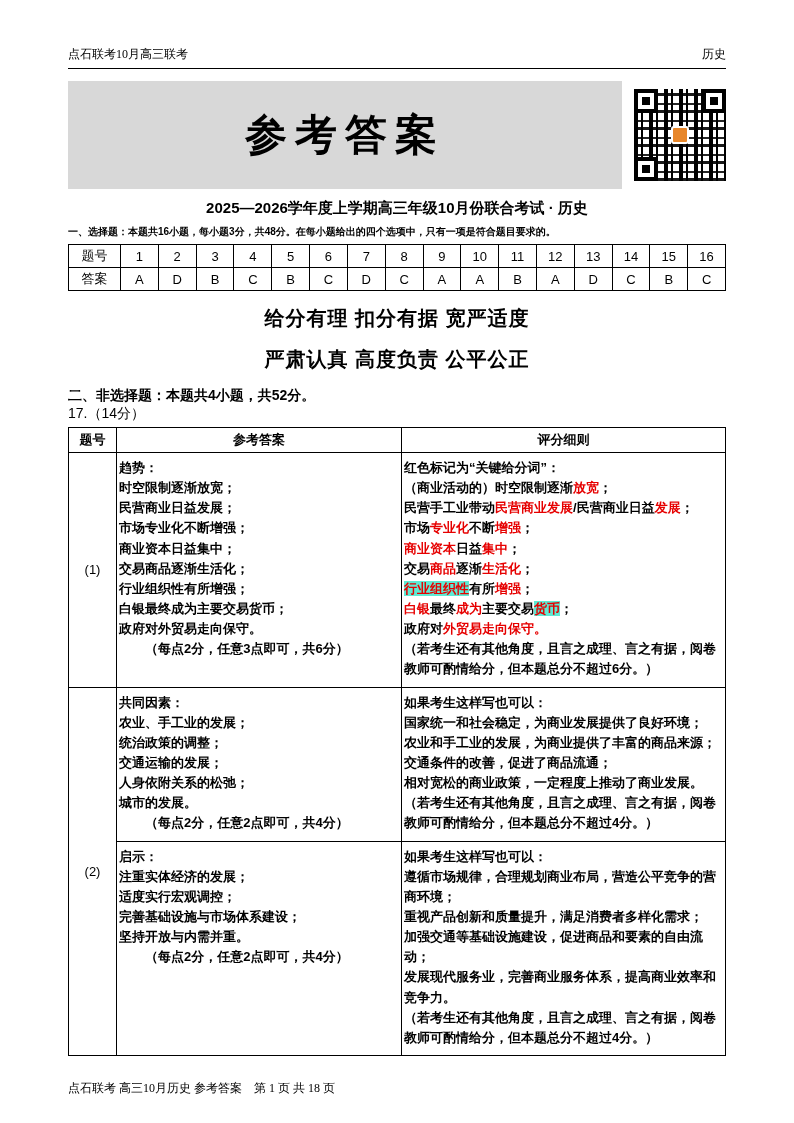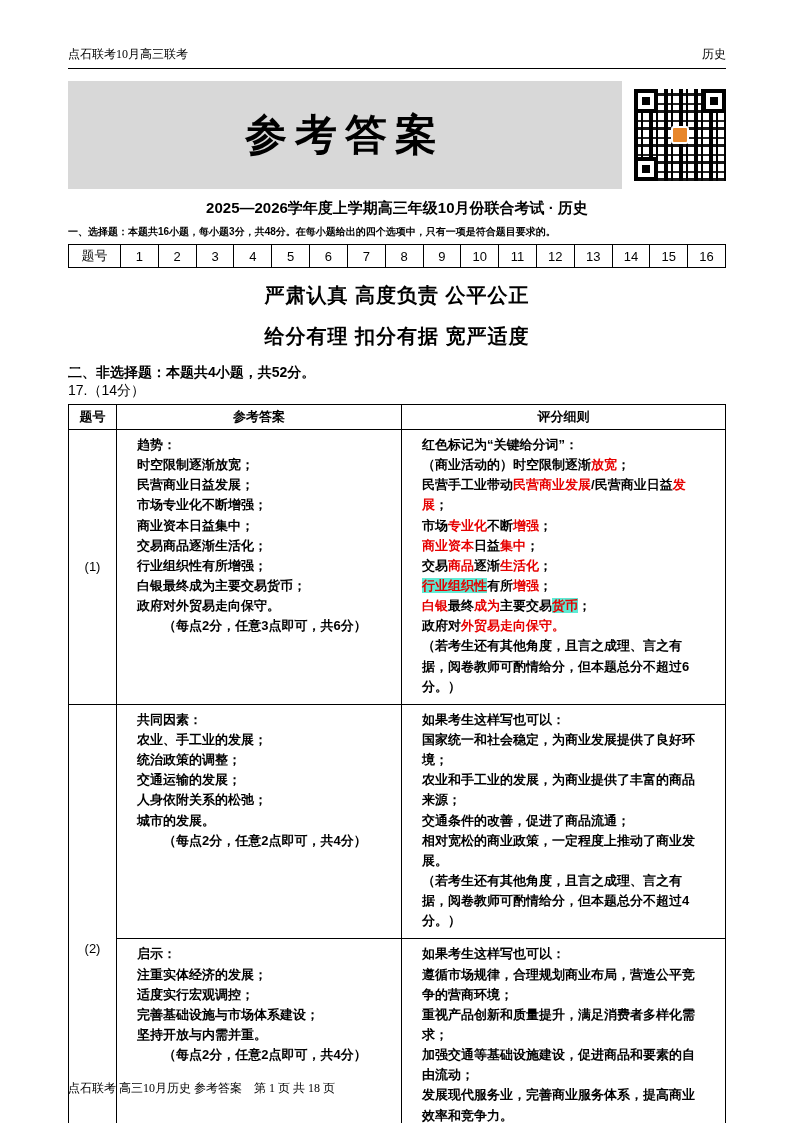--- a/index.html
+++ b/index.html
@@ -38,21 +38,21 @@
   .motto-2{margin-top:14px;}
 
   .sec2-heading{margin-top:14px;font-size:14px;font-weight:bold;}
   .q-label{margin-top:0;font-size:14px;}
 
   
   .detail-table{width:100%;border-collapse:collapse;table-layout:fixed;margin-top:4px;}
   .detail-table th,.detail-table td{border:1px solid #000;box-sizing:border-box;}
   .detail-table th{font-size:13px;font-weight:bold;padding:3px 2px;text-align:center;}
   .no-cell{text-align:center;vertical-align:middle;font-size:13px;font-weight:normal;}
-  .ans-cell,.rub-cell{vertical-align:top;padding:5px 20px 7px;font-size:13px;font-weight:bold;line-height:1.55;}
+  .ans-cell,.rub-cell{vertical-align:top;padding:5px 2px 7px;font-size:13px;font-weight:bold;line-height:1.55;}
   .rl{min-height:1em;}
   .rl.indent{text-indent:2em;}
   .red{color:#e60000;}
   .redhl{color:#e60000;background:#5eead4;}
 
   .doc-footer{position:absolute;left:68px;right:68px;bottom:26px;
     font-family:"Liberation Serif","DejaVu Serif",serif;font-size:12px;}
 </style>
 </head>
 <body>
@@ -99,25 +99,44 @@
           <td>8</td>
           <td>9</td>
           <td>10</td>
           <td>11</td>
           <td>12</td>
           <td>13</td>
           <td>14</td>
           <td>15</td>
           <td>16</td>
         </tr>
+      <tr>
+        <td>答案</td>
+      <td>A</td>
+          <td>D</td>
+          <td>B</td>
+          <td>C</td>
+          <td>B</td>
+          <td>C</td>
+          <td>D</td>
+          <td>C</td>
+          <td>A</td>
+          <td>A</td>
+          <td>B</td>
+          <td>A</td>
+          <td>D</td>
+          <td>C</td>
+          <td>B</td>
+          <td>C</td>
+        </tr>
     </tbody>
   </table>
 
+  <div class="motto motto-2">给分有理 扣分有据 宽严适度</div>
   <div class="motto motto-1">严肃认真 高度负责 公平公正</div>
-  <div class="motto motto-2">给分有理 扣分有据 宽严适度</div>
 
   <div class="sec2-heading">二、非选择题：本题共4小题，共52分。</div>
   <div class="q-label">17.（14分）</div>
 
   <table class="detail-table">
     <colgroup>
       <col style="width:48px">
       <col style="width:285px">
       <col>
     </colgroup>

